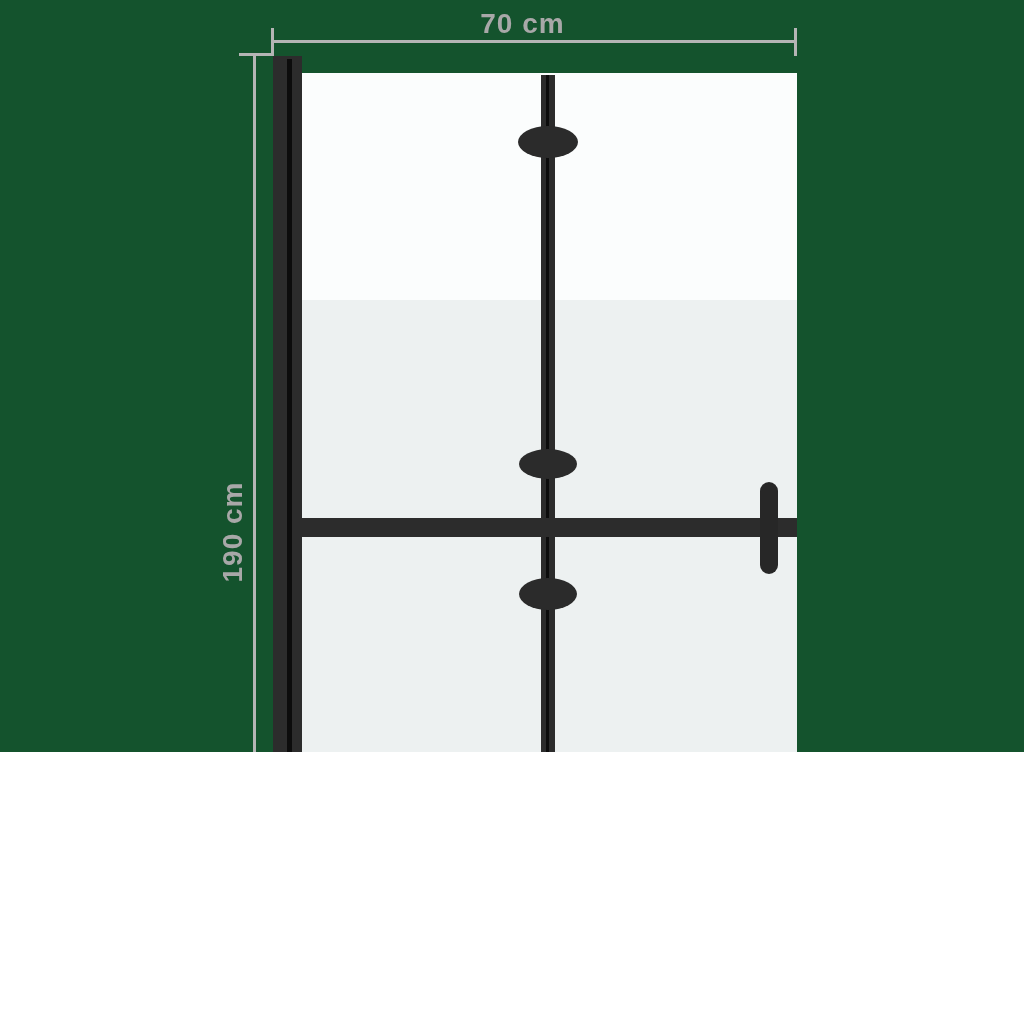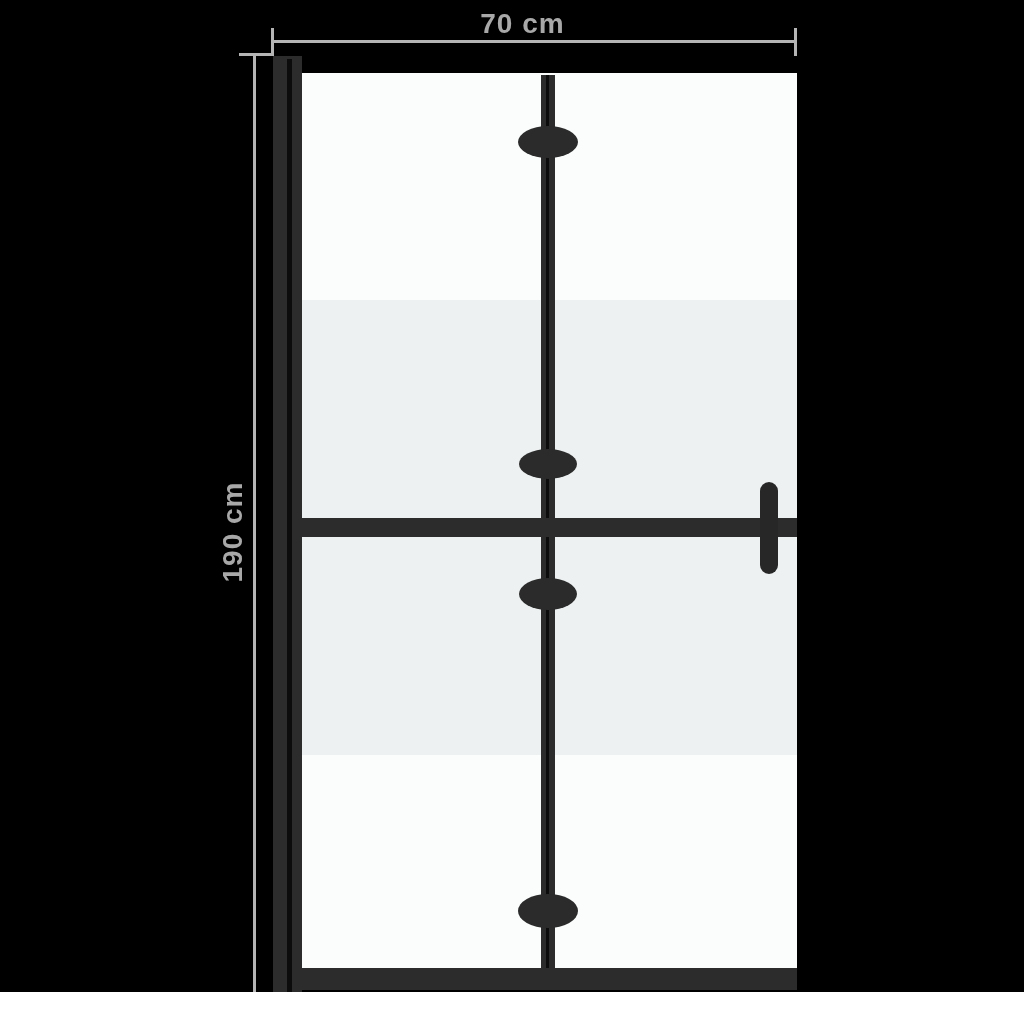--- a/index.html
+++ b/index.html
@@ -4,22 +4,22 @@
 <style>
   html, body {
     margin: 0;
     padding: 0;
     background: #ffffff;
     font-family: "Liberation Sans", sans-serif;
   }
   .stage {
     position: relative;
     width: 1024px;
-    height: 992px;
-    background: #000000;
+    height: 752px;
+    background: #14532d;
     overflow: hidden;
   }
   .abs { position: absolute; }
 
   
   .dim-line  { background: #b5b5b5; }
   .dim-label {
     color: #a8a8a8;
     font-size: 28px;
     font-weight: bold;

